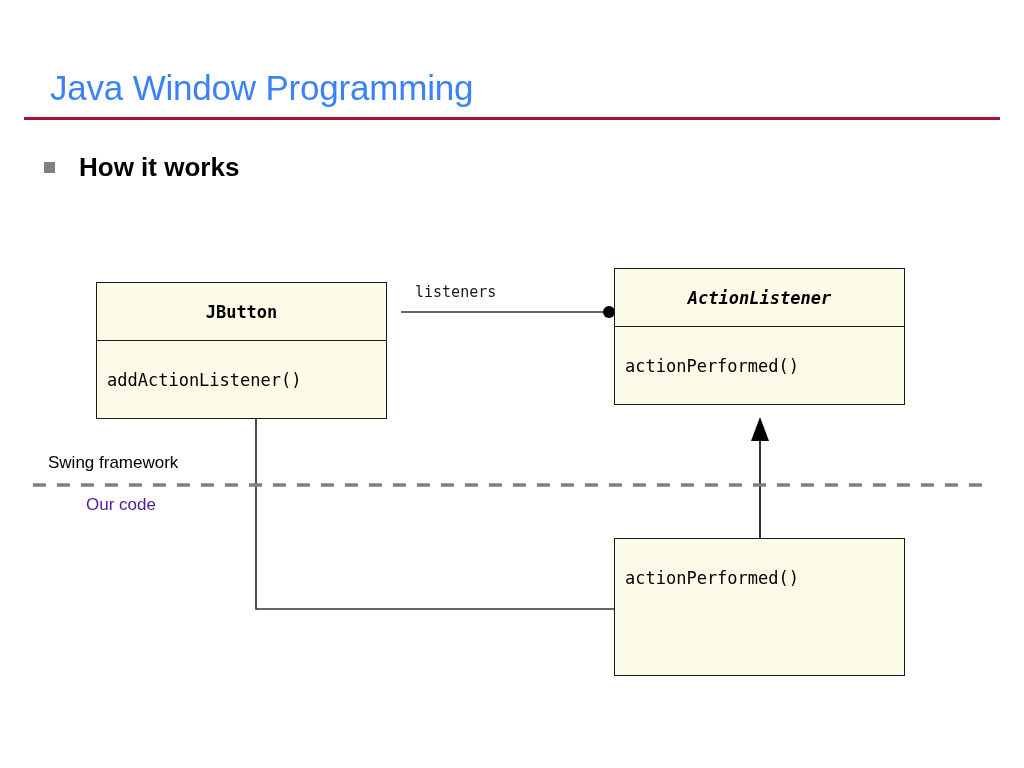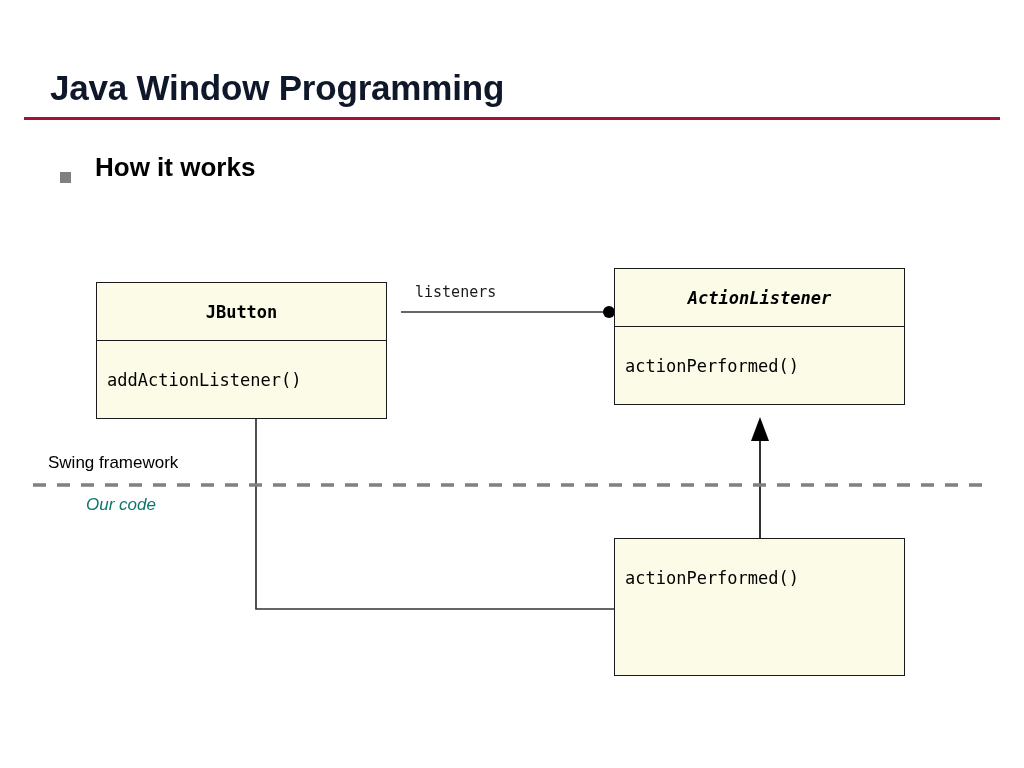--- a/index.html
+++ b/index.html
@@ -16,41 +16,41 @@
     font-family: "Liberation Sans", sans-serif;
     -webkit-font-smoothing: antialiased;
   }
 
   
   #slide-title {
     position: absolute;
     left: 50px;
     top: 68px;
     font-size: 35px;
-    font-weight: bold;
-    color: #0f172a;
+    font-weight: normal;
+    color: #3b82f6;
     letter-spacing: -0.2px;
     white-space: nowrap;
   }
   #title-rule {
     position: absolute;
     left: 24px;
     top: 117px;
     width: 976px;
     height: 3px;
     background: #A31432;
   }
 
   
   #bullet-row {
     position: absolute;
-    left: 60px;
+    left: 44px;
     top: 152px;
     display: flex;
-    align-items: flex-end;
+    align-items: center;
   }
   #bullet-marker {
     width: 11px;
     height: 11px;
     background: #808080;
     display: inline-block;
     margin-right: 24px;
     flex: 0 0 auto;
   }
   #bullet-text {
@@ -135,22 +135,21 @@
     top: 427px;
     font-family: "Liberation Sans", sans-serif;
     font-size: 17px;
     color: #000000;
   }
   #label-our-code {
     left: 86px;
     top: 469px;
     font-family: "Liberation Sans", sans-serif;
     font-size: 17px;
-    color: #0f766e;
-    font-style: italic;
+    color: #4c1d95;
   }
 </style>
 </head>
 <body>
 
 <div id="slide-title">Java Window Programming</div>
 
 <div id="title-rule"></div>
 
 <div id="bullet-row">

